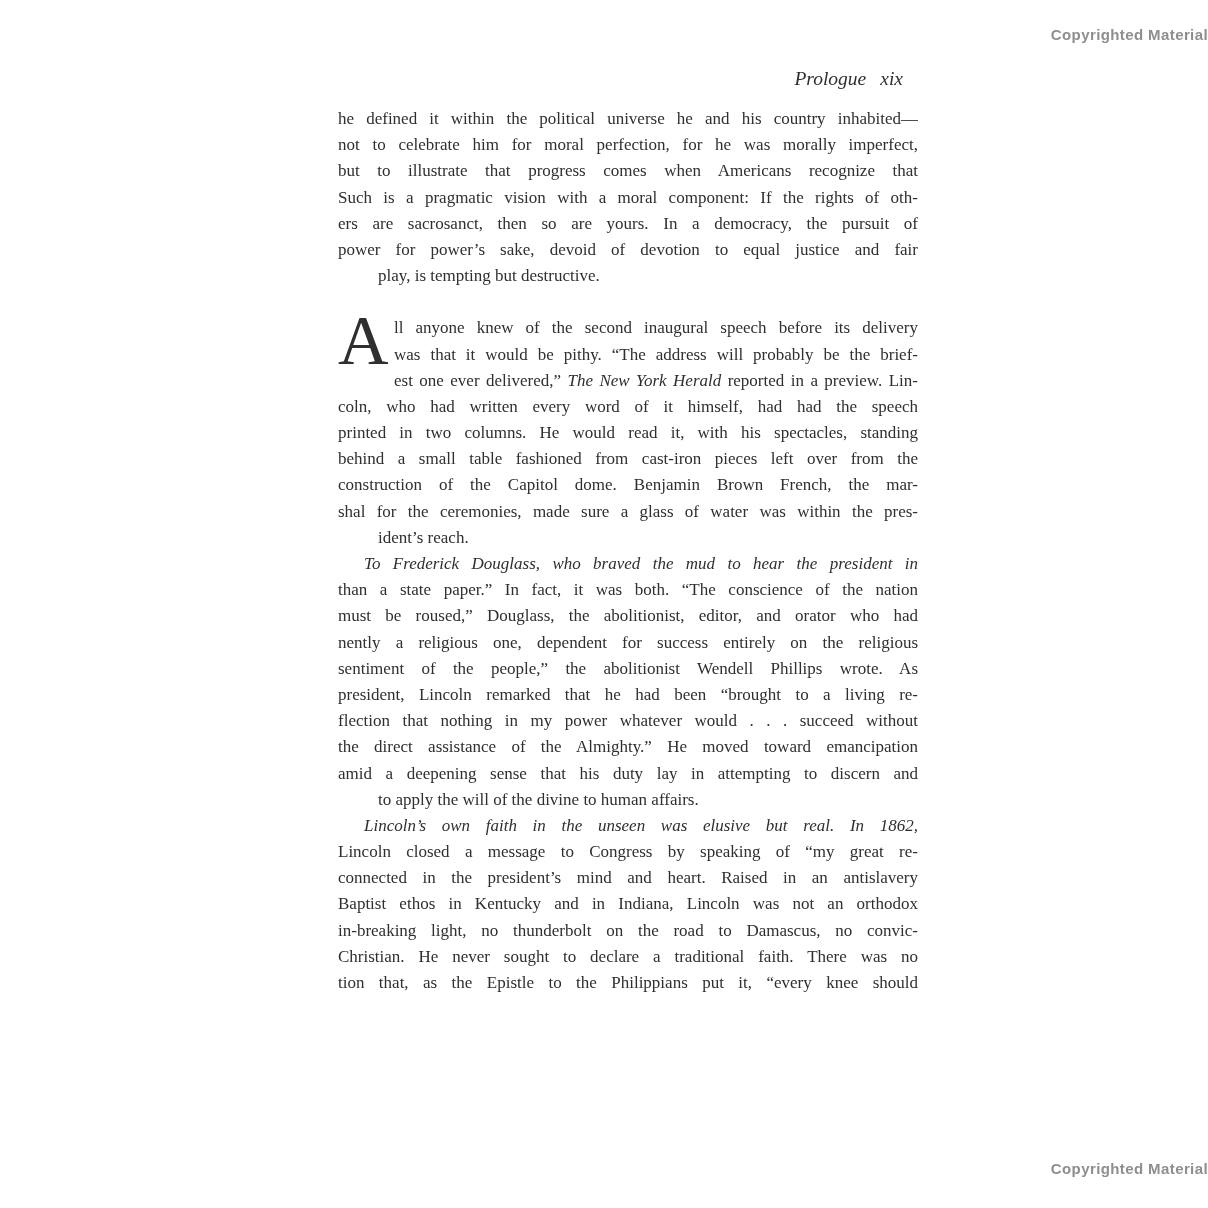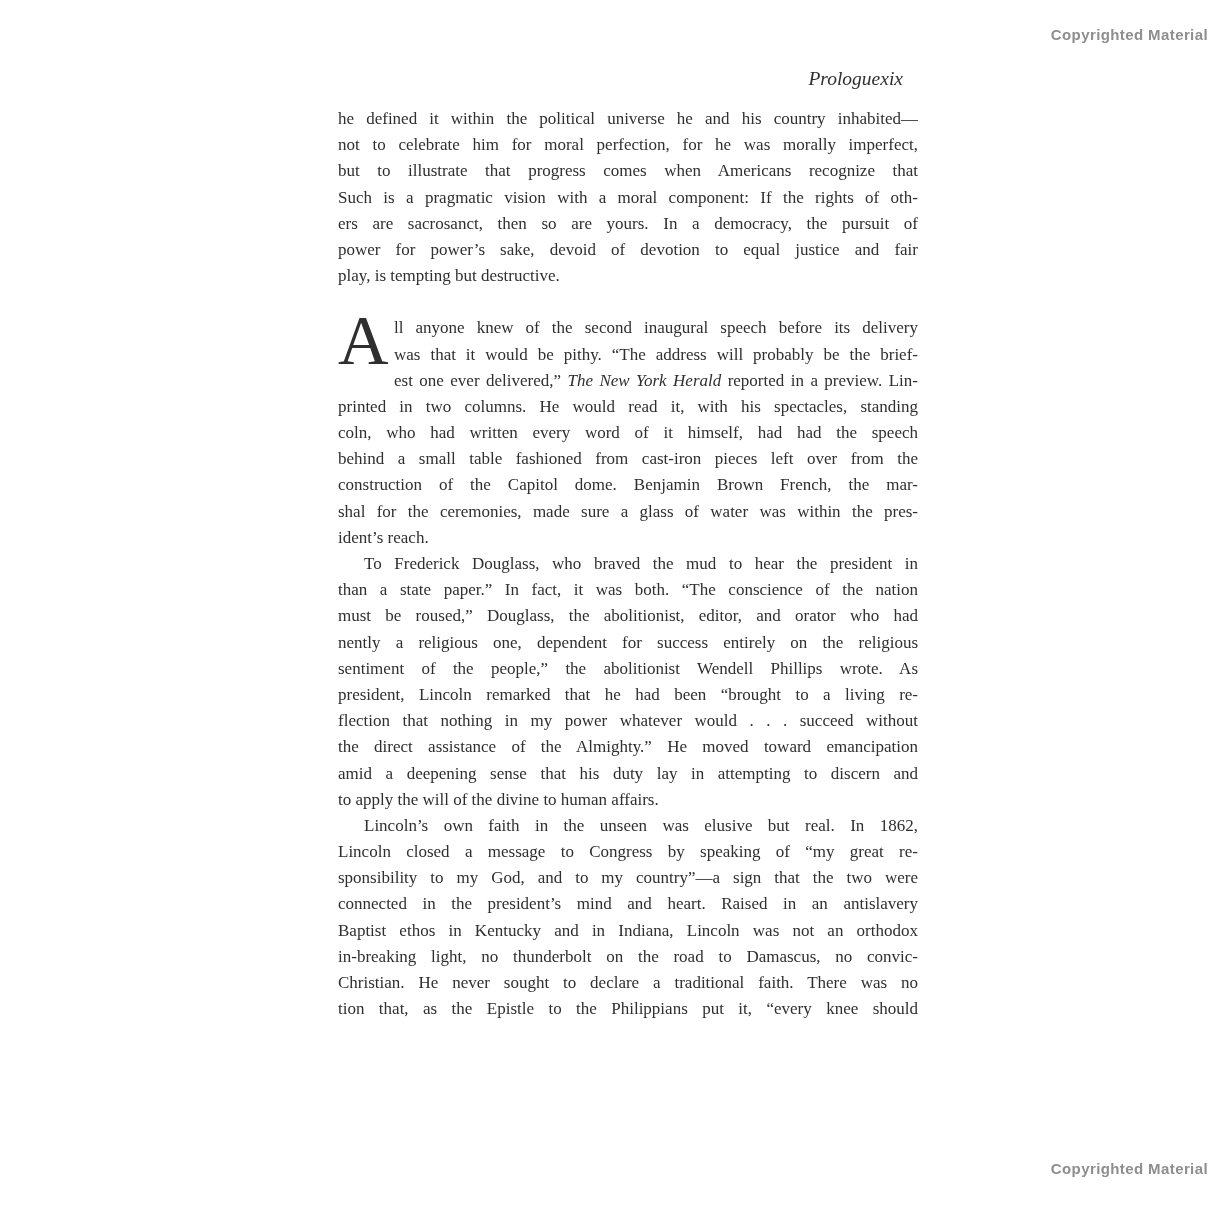--- a/index.html
+++ b/index.html
@@ -27,39 +27,39 @@
   .watermark.bottom { top: 1160px; }
   .running-header {
     position: absolute;
     top: 68px;
     right: 305px;
     font-style: italic;
     font-size: 19.5px;
     color: var(--text-color, #2f2f2f);
     white-space: nowrap;
   }
-  .running-header .folio { font-style: italic; }
+  .running-header .folio { margin-left: 14px; font-style: italic; }
   .page-body {
     position: absolute;
     left: 338px;
     top: 106px;
     width: 580px;
     font-size: 17px;
     line-height: 26.2px;
   }
   .para { margin: 0; }
   .para.section-break { margin-top: 26px; }
   .line {
     height: 26.2px;
     overflow: hidden;
     text-align: justify;
     text-align-last: justify;
   }
-  .line.flush { text-align-last: left; }
-  .line.indent { text-indent: 26px; }
+  .line.flush { text-align-last: left; margin-left: 40px; }
+  .line.indent { text-indent: 26px; font-style: italic; }
   .dropcap {
     float: left;
     width: 50px;
     height: 46px;
     margin: 3px 6px 6px 0;
     font-size: 70px;
     line-height: 46px;
     text-align: left;
   }
   em { }
@@ -83,43 +83,42 @@
         <div class="line">Such is a pragmatic vision with a moral component: If the rights of oth-</div>
         <div class="line">ers are sacrosanct, then so are yours. In a democracy, the pursuit of</div>
         <div class="line">power for power’s sake, devoid of devotion to equal justice and fair</div>
         <div class="line flush">play, is tempting but destructive.</div>
       </div>
       <div class="para section-break">
         <span class="dropcap">A</span>
         <div class="line">ll anyone knew of the second inaugural speech before its delivery</div>
         <div class="line">was that it would be pithy. “The address will probably be the brief-</div>
         <div class="line">est one ever delivered,” <em>The New York Herald</em> reported in a preview. Lin-</div>
+        <div class="line">coln, who had written every word of it himself, had had the speech</div>
         <div class="line">printed in two columns. He would read it, with his spectacles, standing</div>
-        <div class="line">coln, who had written every word of it himself, had had the speech</div>
         <div class="line">behind a small table fashioned from cast-iron pieces left over from the</div>
         <div class="line">construction of the Capitol dome. Benjamin Brown French, the mar-</div>
         <div class="line">shal for the ceremonies, made sure a glass of water was within the pres-</div>
         <div class="line flush">ident’s reach.</div>
       </div>
       <div class="para">
         <div class="line indent">To Frederick Douglass, who braved the mud to hear the president in</div>
         <div class="line">than a state paper.” In fact, it was both. “The conscience of the nation</div>
         <div class="line">must be roused,” Douglass, the abolitionist, editor, and orator who had</div>
         <div class="line">nently a religious one, dependent for success entirely on the religious</div>
         <div class="line">sentiment of the people,” the abolitionist Wendell Phillips wrote. As</div>
         <div class="line">president, Lincoln remarked that he had been “brought to a living re-</div>
         <div class="line">flection that nothing in my power whatever would . . . succeed without</div>
         <div class="line">the direct assistance of the Almighty.” He moved toward emancipation</div>
         <div class="line">amid a deepening sense that his duty lay in attempting to discern and</div>
         <div class="line flush">to apply the will of the divine to human affairs.</div>
       </div>
       <div class="para">
         <div class="line indent">Lincoln’s own faith in the unseen was elusive but real. In 1862,</div>
         <div class="line">Lincoln closed a message to Congress by speaking of “my great re-</div>
-        <div class="line">sponsibility to my God, and to my country”—a sign that the two were</div>
         <div class="line">connected in the president’s mind and heart. Raised in an antislavery</div>
         <div class="line">Baptist ethos in Kentucky and in Indiana, Lincoln was not an orthodox</div>
         <div class="line">in-breaking light, no thunderbolt on the road to Damascus, no convic-</div>
         <div class="line">Christian. He never sought to declare a traditional faith. There was no</div>
         <div class="line">tion that, as the Epistle to the Philippians put it, “every knee should</div>
       </div>
     </div>
 
   <div class="watermark bottom">Copyrighted Material</div>
 

